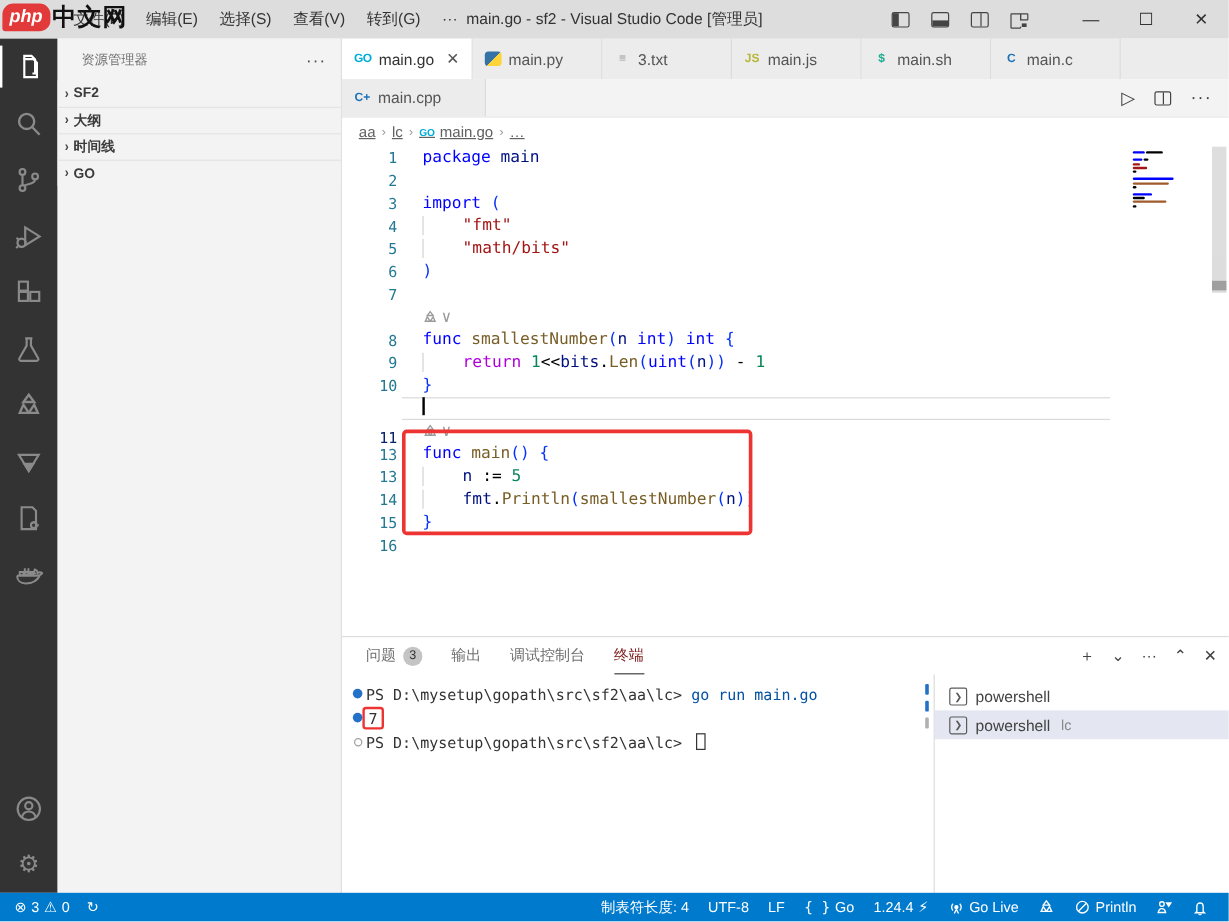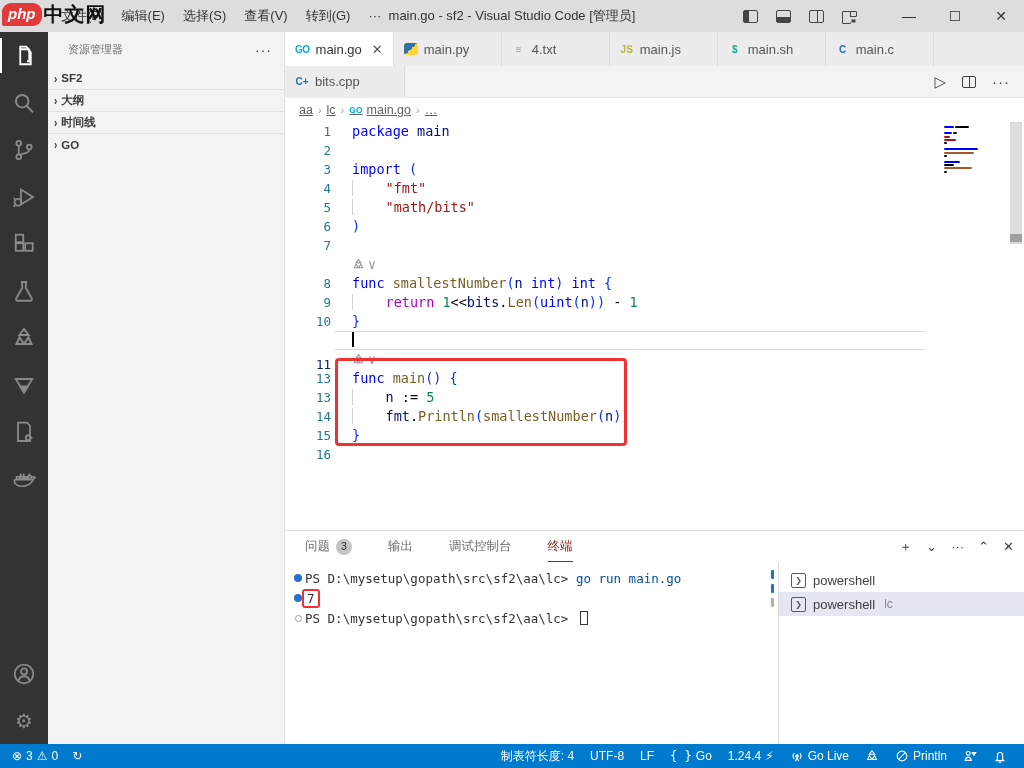--- a/index.html
+++ b/index.html
@@ -94,21 +94,21 @@
   .redbox-main { position:absolute; left:50px; top:236px; width:292px; height:88px; border:3px solid #e33; border-radius:4px; pointer-events:none; }
   .minimap { position:absolute; right:30px; top:4px; width:50px; }
   .mm-row { height:2.2px; margin-bottom:1px; display:flex; gap:1px; }
   .mm-bar { height:2px; border-radius:1px; }
   .scrollbar-v { position:absolute; right:2px; top:0; width:12px; height:122px; background:#d8d8d8; opacity:.85; }
   .scrollbar-v .mark { position:absolute; left:0; right:0; top:112px; height:8px; background:#8f8f8f; }
 
   
   .panel { height:214px; border-top:1px solid #ddd; display:flex; flex-direction:column; flex:0 0 214px; background:#fff; }
   .panel-header { height:31px; display:flex; align-items:center; padding:0 10px 0 20px; flex:0 0 31px; }
-  .panel-tabs { display:flex; gap:36px; font-size:12.5px; color:#6f6f6f;text-align:right; }
+  .panel-tabs { display:flex; gap:24px; font-size:12.5px; color:#6f6f6f;text-align:right; }
   .panel-tab { display:flex; align-items:center; gap:6px; height:31px; line-height:31px; }
   .panel-tab.active { color:#7f1d1d; border-bottom:1.5px solid #424242; }
   .badge { background:#c4c4c4; color:#333; border-radius:50%; width:16px; height:16px; font-size:10.5px; display:inline-flex; align-items:center; justify-content:center; }
   .panel-actions { margin-left:auto; display:flex; align-items:center; gap:14px; color:#424242; font-size:13px; }
   .panel-body { flex:1; display:flex; min-height:0; }
   .term-out { flex:1; padding:6px 0 0 6px; font-family:"DejaVu Sans Mono","Liberation Mono",monospace; font-size:12.5px; color:#333; }
   .term-line { display:flex; align-items:center; height:20px; white-space:pre; }
   .t-dot { width:14px; flex:0 0 14px; display:inline-flex; align-items:center; justify-content:center; }
   .dot-filled { width:8px; height:8px; border-radius:50%; background:#2472c8; }
   .dot-hollow { width:7px; height:7px; border-radius:50%; border:1.5px solid #a0a0a0; }
@@ -281,39 +281,39 @@
             <span class="ticon ti-go">GO</span>
             <span>main.go</span>
             <span class="close">✕</span>
           </div>
           <div class="tab">
             <span class="ticon ti-py"></span>
             <span>main.py</span>
           </div>
           <div class="tab">
             <span class="ticon ti-txt">≡</span>
-            <span>4.txt</span>
+            <span>3.txt</span>
           </div>
           <div class="tab">
             <span class="ticon ti-js">JS</span>
             <span>main.js</span>
           </div>
           <div class="tab">
             <span class="ticon ti-sh">$</span>
             <span>main.sh</span>
           </div>
           <div class="tab">
             <span class="ticon ti-c">C</span>
             <span>main.c</span>
           </div>
         </div>
       <div class="tabrow2" id="tabrow2">
           <div class="tab tab2">
             <span class="ticon ti-cpp">C+</span>
-            <span>bits.cpp</span>
+            <span>main.cpp</span>
           </div>
         <div class="editor-actions">
           <span class="ea-run">▷</span>
           <span class="ea-split"></span>
           <span class="ea-more">···</span>
         </div>
       </div>
       <div class="breadcrumbs" id="breadcrumbs">
           <span class="bc-item">
             <span>aa</span>

